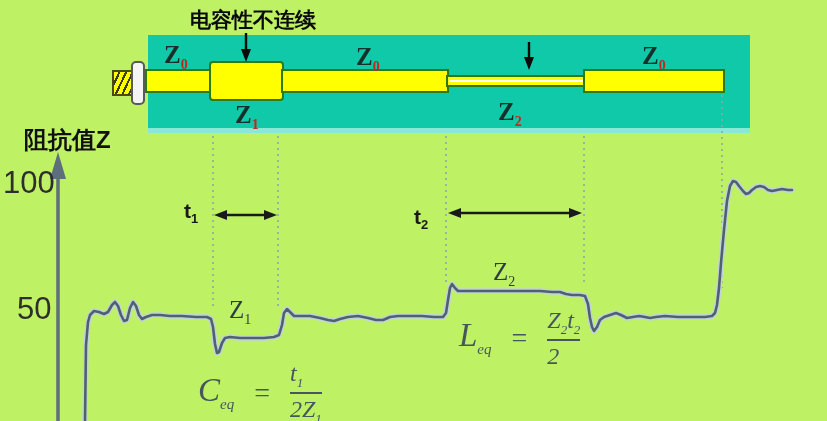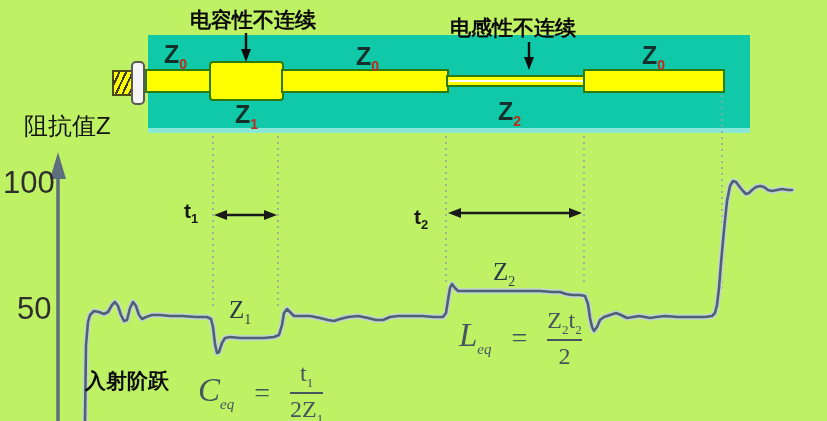--- a/index.html
+++ b/index.html
@@ -19,32 +19,32 @@
   .thread{position:absolute;left:112px;top:70px;width:25px;height:26px;z-index:3;
           border:2px solid #4a4a18;box-sizing:border-box;
           background:repeating-linear-gradient(115deg,#ffff00 0 4px,#3c3c14 4px 6px);}
   .flange{position:absolute;left:131px;top:61px;width:14px;height:44px;background:#f4f4f4;
           border:2px solid #5a5a5a;border-radius:5px;box-sizing:border-box;z-index:4;}
 
   .cn-label{position:absolute;font-size:21px;font-weight:700;color:#0a0a0a;white-space:nowrap;z-index:6;}
   .cap-label{left:190px;top:6px;}
   .ind-label{left:450px;top:14px;}
 
-  .zlabel{position:absolute;font-family:Liberation Sans, sans-serif;font-weight:700;
+  .zlabel{position:absolute;font-family:Liberation Serif, serif;font-weight:700;
           font-size:25px;color:#15302a;z-index:6;line-height:1;}
   .zlabel sub{font-size:14px;font-weight:700;line-height:1;}
   .zlabel sub.red{color:#c02818;}
   .z0-1{left:164px;top:42px;}
   .z0-2{left:356px;top:44px;}
   .z0-3{left:642px;top:43px;}
   .z1-block{left:235px;top:102px;}
   .z2-block{left:498px;top:99px;}
 
   
-  .axis-title{position:absolute;left:24px;top:110px;font-size:24px;font-weight:400;color:#111;z-index:6;}
+  .axis-title{position:absolute;left:24px;top:124px;font-size:24px;font-weight:700;color:#111;z-index:6;}
   .tick{position:absolute;font-size:31px;color:#2e2e2e;z-index:6;line-height:1;}
   .tick-100{left:3px;top:167px;}
   .tick-50{left:17px;top:293px;}
 
   
   .tlabel{position:absolute;font-size:21px;font-weight:700;color:#1a1a1a;z-index:6;line-height:1;}
   .tlabel sub{font-size:13px;}
   .t1{left:184px;top:200px;}
   .t2{left:414px;top:206px;}
   .plot-z{position:absolute;font-family:"Liberation Serif","DejaVu Serif",serif;font-size:25px;
@@ -53,21 +53,21 @@
   .plot-z1{left:229px;top:297px;}
   .plot-z2{left:493px;top:259px;}
   .incident{position:absolute;left:85px;top:367px;font-size:21px;font-weight:700;color:#0a0a0a;z-index:6;}
 
   
   .formula{position:absolute;display:flex;align-items:center;gap:20px;color:#45565f;
            font-family:"Liberation Serif","DejaVu Serif",serif;z-index:6;}
   .f-lhs{font-style:italic;font-size:33px;line-height:1;}
   .f-lhs sub{font-size:15px;}
   .f-eq{font-size:28px;}
-  .frac{display:flex;flex-direction:column;align-items:center;font-size:24px;line-height:1.1;}
+  .frac{display:flex;flex-direction:column;font-style:italic;font-size:24px;line-height:1.1;}
   .frac sub{font-size:13px;}
   .frac .bar{height:2px;background:#45565f;align-self:stretch;margin:2px 0;}
   .ceq{left:198px;top:360px;}
   .leq{left:459px;top:307px;}
 
   .overlay{position:absolute;left:0;top:0;z-index:5;}
 </style>
 </head>
 <body>
 
@@ -79,37 +79,35 @@
   <div class="flange"></div>
   <div class="seg seg-a"></div>
   <div class="seg seg-wide"></div>
   <div class="seg seg-b"></div>
   <div class="seg seg-narrow">
       <div class="core"></div>
     </div>
   <div class="seg seg-c"></div>
 
   <div class="cn-label cap-label">电容性不连续</div>
-  <div class="cn-label ind-label">电感性不连续</div>
 
   <div class="zlabel z0-1"><span>Z</span><sub class="red">0</sub></div>
   <div class="zlabel z0-2"><span>Z</span><sub class="red">0</sub></div>
   <div class="zlabel z0-3"><span>Z</span><sub class="red">0</sub></div>
   <div class="zlabel z1-block"><span>Z</span><sub class="red">1</sub></div>
   <div class="zlabel z2-block"><span>Z</span><sub class="red">2</sub></div>
 
   <div class="axis-title">阻抗值Z</div>
   <div class="tick tick-100">100</div>
   <div class="tick tick-50">50</div>
 
   <div class="tlabel t1"><span>t</span><sub>1</sub></div>
   <div class="tlabel t2"><span>t</span><sub>2</sub></div>
   <div class="plot-z plot-z1"><span>Z</span><sub>1</sub></div>
   <div class="plot-z plot-z2"><span>Z</span><sub>2</sub></div>
-  <div class="incident">入射阶跃</div>
 
   <div class="formula ceq">
     <span class="f-lhs"><span>C</span><sub>eq</sub></span>
     <span class="f-eq">=</span>
     <span class="frac">
       <span><span>t</span><sub>1</sub></span>
       <span class="bar"></span>
       <span><span>2Z</span><sub>1</sub></span>
     </span>
   </div>

